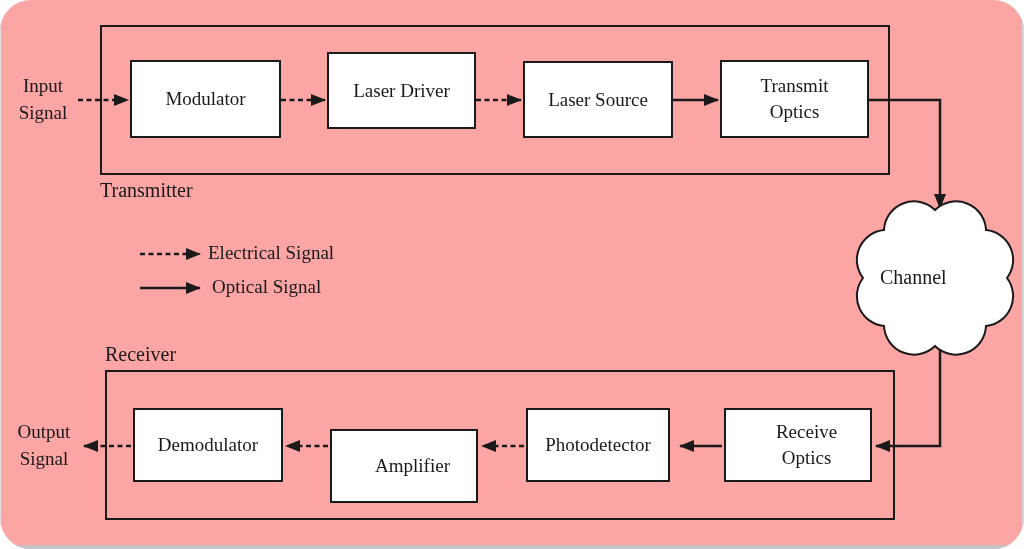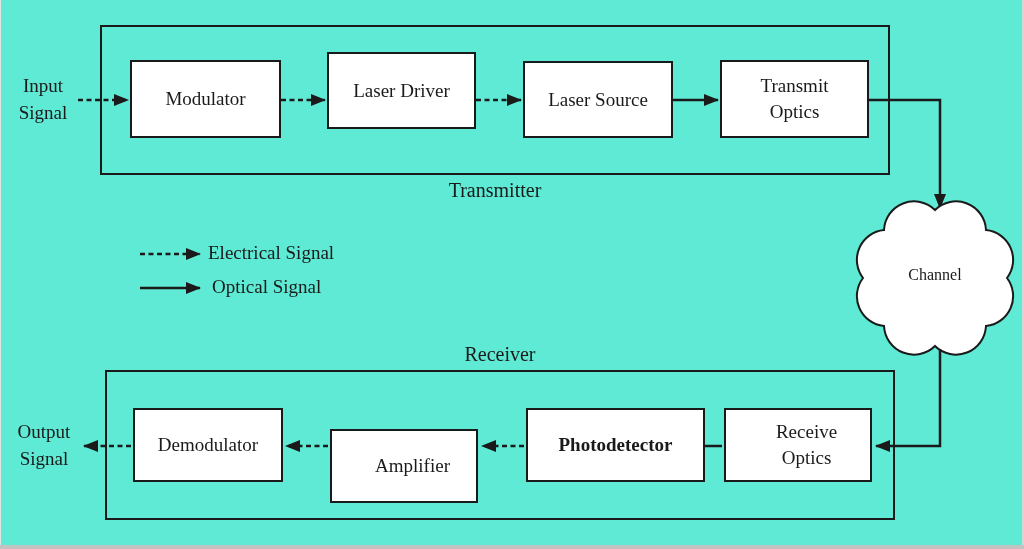--- a/index.html
+++ b/index.html
@@ -4,24 +4,25 @@
 <style>
   html, body {
     margin: 0;
     padding: 0;
     background: #ffffff;
   }
   #stage {
     position: relative;
     width: 1024px;
     height: 549px;
-    background: #5eead4;
+    background: #fca5a5;
     overflow: hidden;
     font-family: "Liberation Serif", "DejaVu Serif", serif;
     color: #1a1a1a;
+    border-radius: 31px;
   }
   #wires {
     position: absolute;
     left: 0; top: 0;
     width: 1024px; height: 549px;
   }
   .outer-box {
     position: absolute;
     border: 2px solid #1a1a1a;
     background: transparent;
@@ -39,37 +40,37 @@
     font-size: 19px;
     line-height: 1.35;
   }
   .block .narrow {
     display: inline-block;
     max-width: 92px;
   }
   .caption {
     position: absolute;
     font-size: 20px;
-    text-align: center;
+    text-align: left;
   }
   .io-label {
     position: absolute;
     font-size: 19px;
     line-height: 1.4;
     text-align: center;
     white-space: pre-line;
   }
   .legend-text {
     position: absolute;
     font-size: 19px;
   }
   .channel-label {
     position: absolute;
-    font-size: 16px;
-    text-align: center;
+    font-size: 20px;
+    text-align: left;
     font-family: Liberation Serif, serif;
   }
   .screen-bottom-edge {
     position: absolute;
     left: 0; bottom: 0;
     width: 1024px; height: 4px;
     background: #c2c2c2;
   }
   .screen-right-edge {
     position: absolute;
@@ -147,21 +148,21 @@
   <div class="caption" style="left:105px; top:343px; width:790px;">Receiver</div>
 
   <div class="outer-box" style="left:105px; top:370px; width:790px; height:150px;"></div>
 
   <div class="block" style="left:133px; top:408px; width:150px; height:74px;">
     <span>Demodulator</span>
   </div>
   <div class="block" style="left:330px; top:429px; width:148px; height:74px;padding-left:17px;">
     <span>Amplifier</span>
   </div>
-  <div class="block" style="left:526px; top:408px; width:179px; height:74px;font-weight:bold;">
+  <div class="block" style="left:526px; top:408px; width:144px; height:74px;">
     <span>Photodetector</span>
   </div>
   <div class="block" style="left:724px; top:408px; width:148px; height:74px;padding-left:17px;">
     <span class="narrow">Receive Optics</span>
   </div>
 
   <div class="io-label" style="left:8px; top:419px; width:72px;"><span>Output</span><br><span>Signal</span></div>
 
   <div class="screen-left-edge"></div>
   <div class="screen-right-edge"></div>

